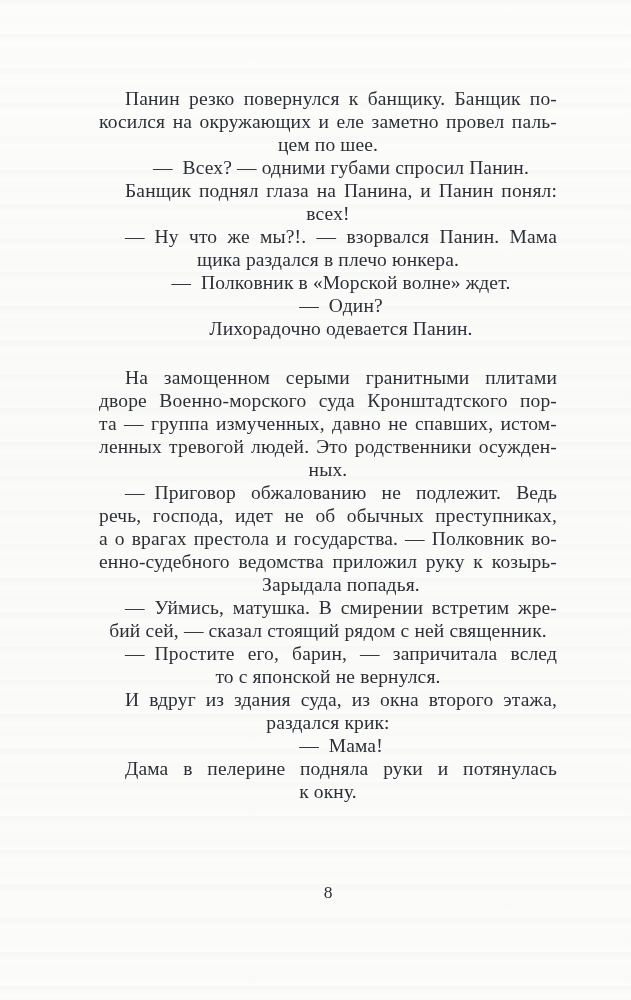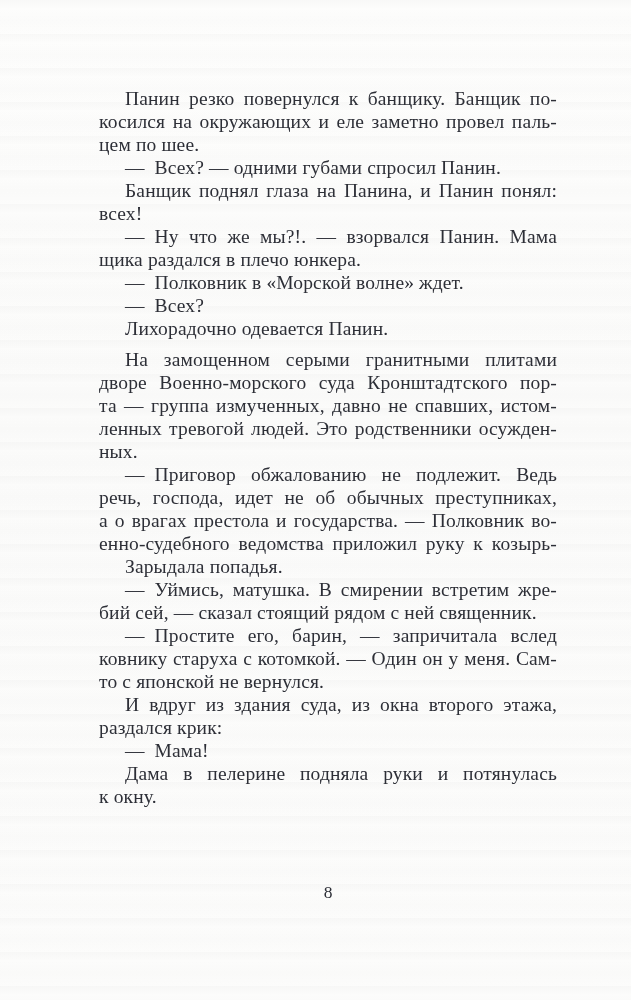--- a/index.html
+++ b/index.html
@@ -32,32 +32,32 @@
     top: 87px;
     width: 458px;
     font-size: 19.5px;
     color: #2d2f37;
     letter-spacing: 0.15px;
   }
   .line {
     height: 23px;
     line-height: 23px;
     overflow: hidden;
-    text-align: left;
+    text-align: center;
     white-space: pre-wrap;
   }
   .line.justify {
     text-align: justify;
     text-align-last: justify;
   }
   .line.indent {
     text-indent: 26px;
   }
   .line.gap {
-    margin-top: 8px;
+    margin-top: 26px;
   }
   .page-number {
     position: absolute;
     left: 99px;
     top: 881px;
     width: 458px;
     text-align: center;
     font-size: 17.5px;
     line-height: 22px;
     color: #2d2f37;
@@ -71,36 +71,35 @@
 <div class="text-block" id="lines-container">
     <div class="line indent justify">Панин резко повернулся к банщику. Банщик по-</div>
     <div class="line justify">косился на окружающих и еле заметно провел паль-</div>
     <div class="line">цем по шее.</div>
     <div class="line indent">— Всех? — одними губами спросил Панин.</div>
     <div class="line indent justify">Банщик поднял глаза на Панина, и Панин понял:</div>
     <div class="line">всех!</div>
     <div class="line indent justify">— Ну что же мы?!. — взорвался Панин. Мама бан-</div>
     <div class="line">щика раздался в плечо юнкера.</div>
     <div class="line indent">— Полковник в «Морской волне» ждет.</div>
-    <div class="line indent">— Всех?</div>
+    <div class="line indent">— Один?</div>
     <div class="line indent">Лихорадочно одевается Панин.</div>
     <div class="line indent justify gap">На замощенном серыми гранитными плитами</div>
     <div class="line justify">дворе Военно-морского суда Кронштадтского пор-</div>
     <div class="line justify">та — группа измученных, давно не спавших, истом-</div>
     <div class="line justify">ленных тревогой людей. Это родственники осужден-</div>
     <div class="line">ных.</div>
     <div class="line indent justify">— Приговор обжалованию не подлежит. Ведь</div>
     <div class="line justify">речь, господа, идет не об обычных преступниках,</div>
     <div class="line justify">а о врагах престола и государства. — Полковник во-</div>
     <div class="line justify">енно-судебного ведомства приложил руку к козырь-</div>
     <div class="line indent">Зарыдала попадья.</div>
     <div class="line indent justify">— Уймись, матушка. В смирении встретим жре-</div>
     <div class="line">бий сей, — сказал стоящий рядом с ней священник.</div>
     <div class="line indent justify">— Простите его, барин, — запричитала вслед пол-</div>
-    <div class="line justify">ковнику старуха с котомкой. — Один он у меня. Сам-</div>
     <div class="line">то с японской не вернулся.</div>
     <div class="line indent justify">И вдруг из здания суда, из окна второго этажа,</div>
     <div class="line">раздался крик:</div>
     <div class="line indent">— Мама!</div>
     <div class="line indent justify">Дама в пелерине подняла руки и потянулась</div>
     <div class="line">к окну.</div>
   </div>
 
 <div class="page-number">8</div>
 

